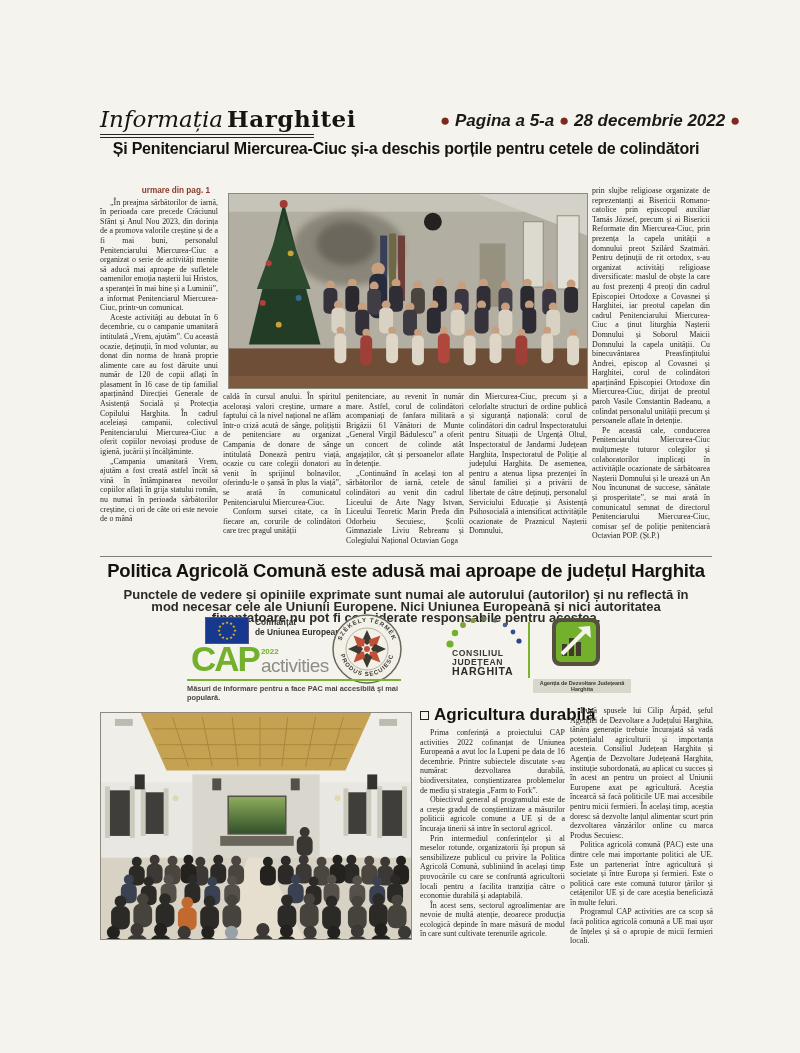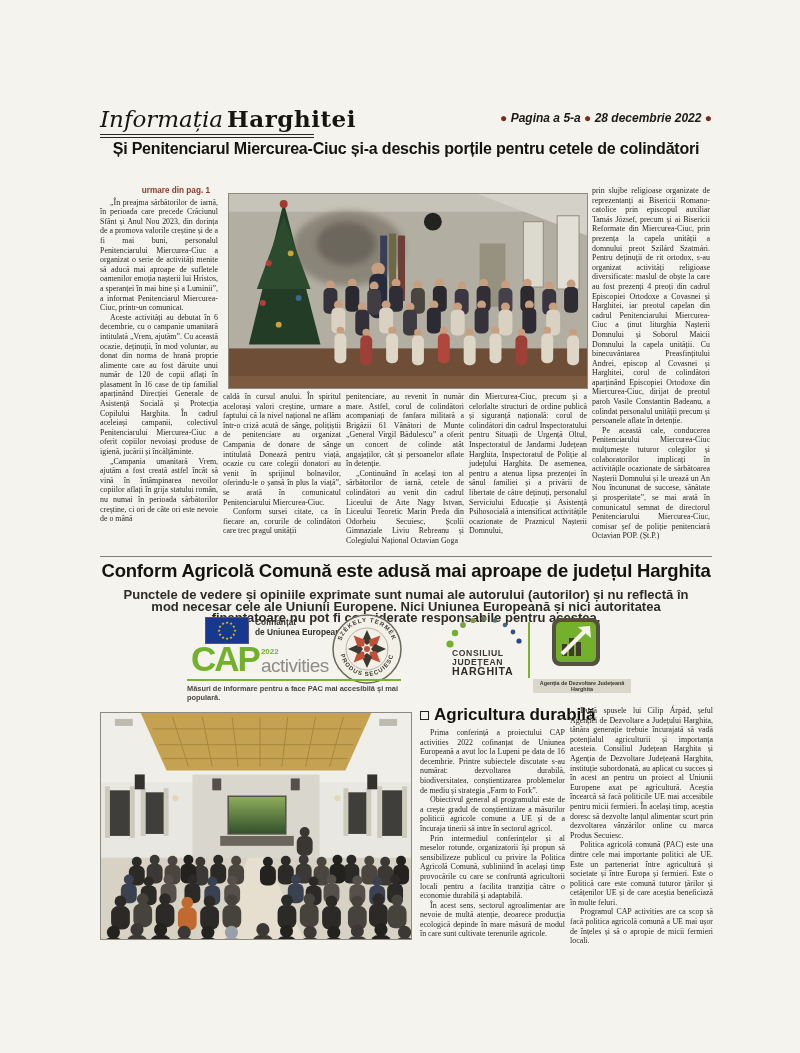--- a/index.html
+++ b/index.html
@@ -4,22 +4,22 @@
 <style>
   html,body{margin:0;padding:0;background:#e9e7e1;}
   .page{position:relative;width:800px;height:1053px;margin:0 auto;background:#f5f3ee;
         font-family:"Liberation Serif",serif;color:#29261f;overflow:hidden;}
   .abs{position:absolute;}
   
   .mast{left:100px;top:105px;white-space:nowrap;}
   .mast .it{font-family:"DejaVu Serif",serif;font-style:italic;font-size:23px;color:#17150f;}
   .mast .bd{font-family:"DejaVu Serif",serif;font-weight:bold;font-size:23px;letter-spacing:.5px;color:#17150f;}
   .mastrule{left:100px;top:134px;width:214px;height:2px;border-top:1px solid #2a2722;border-bottom:1px solid #2a2722;}
-  .pageinfo{left:440px;top:111px;width:272px;text-align:right;font-family:"Liberation Sans",sans-serif;
-            font-weight:bold;font-style:italic;font-size:12px;color:#1d1a16;white-space:nowrap;}
+  .pageinfo{left:440px;top:111px;width:272px;font-family:"Liberation Sans",sans-serif;
+            font-weight:bold;font-style:italic;font-size:17px;color:#1d1a16;white-space:nowrap;}
   .pageinfo .dot{color:#7c2a1e;font-style:normal;}
   
   .h1{left:100px;top:138px;width:612px;text-align:center;font-family:"Liberation Sans",sans-serif;
       font-weight:bold;font-size:16px;line-height:22px;color:#15130e;letter-spacing:-.2px;}
   
   .col{position:absolute;width:118px;text-align:justify;font-size:7.9px;line-height:9.6px;color:#2b2821;}
   .col p{margin:0;text-indent:10px;}
   .col p.noind{text-indent:0;}
   .lead{font-family:"Liberation Sans",sans-serif;font-weight:bold;font-size:8.2px;color:#8c3a28;
         text-align:right;padding-right:8px;margin:0 0 2px 0;}
@@ -173,21 +173,21 @@
   <div class="col" style="left:469px;top:392px;">
     <p class="noind">din Miercurea-Ciuc, precum și a celorlalte structuri de ordine publică și siguranță națională: corul de colindători din cadrul Inspectoratului pentru Situații de Urgență Oltul, Inspectoratul de Jandarmi Județean Harghita, Inspectoratul de Poliție al județului Harghita. De asemenea, pentru a atenua lipsa prezenței în sânul familiei și a privării de libertate de către deținuți, personalul Serviciului Educație și Asistență Psihosocială a intensificat activitățile ocazionate de Praznicul Nașterii Domnului,</p>
   </div>
   <div class="col" style="left:592px;top:186px;">
     <p class="noind">prin slujbe religioase organizate de reprezentanți ai Bisericii Romano-catolice prin episcopul auxiliar Tamás József, precum și ai Bisericii Reformate din Miercurea-Ciuc, prin prezența la capela unității a domnului preot Szilárd Szatmári. Pentru deținuții de rit ortodox, s-au organizat activități religioase diversificate: maslul de obște la care au fost prezenți 4 preoți din cadrul Episcopiei Ortodoxe a Covasnei și Harghitei, iar preotul capelan din cadrul Penitenciarului Miercurea-Ciuc a ținut liturghia Nașterii Domnului și Soborul Maicii Domnului la capela unității. Cu binecuvântarea Preasfințitului Andrei, episcop al Covasnei și Harghitei, corul de colindători aparținând Episcopiei Ortodoxe din Miercurea-Ciuc, dirijat de preotul paroh Vasile Constantin Badeanu, a colindat personalul unității precum și persoanele aflate în detenție.</p>
     <p>Pe această cale, conducerea Penitenciarului Miercurea-Ciuc mulțumește tuturor colegilor și colaboratorilor implicați în activitățile ocazionate de sărbătoarea Nașterii Domnului și le urează un An Nou încununat de succese, sănătate și prosperitate”, se mai arată în comunicatul semnat de directorul Penitenciarului Miercurea-Ciuc, comisar șef de poliție penitenciară Octavian POP. (Șt.P.)</p>
   </div>
 
   <div class="abs rule1"></div>
 
-  <div class="abs h2">Conform Agricolă Comună este adusă mai aproape de județul Harghita</div>
+  <div class="abs h2">Politica Agricolă Comună este adusă mai aproape de județul Harghita</div>
   <div class="abs disc">Punctele de vedere și opiniile exprimate sunt numai ale autorului (autorilor) și nu reflectă în mod necesar cele ale Uniunii Europene. Nici Uniunea Europeană și nici autoritatea finanțatoare nu pot fi considerate responsabile pentru acestea.</div>
 
   <div class="abs euflag">
     <svg width="42" height="25" viewBox="0 0 42 25">
       <rect width="42" height="25" fill="#16388f"></rect>
       <g fill="#ffcc00" font-size="4" text-anchor="middle" font-family="DejaVu Sans">
         <text x="29" y="13.8">★</text>
           <text x="27.9" y="17.8">★</text>
           <text x="25" y="20.7">★</text>
         <text x="21" y="21.8">★</text>

